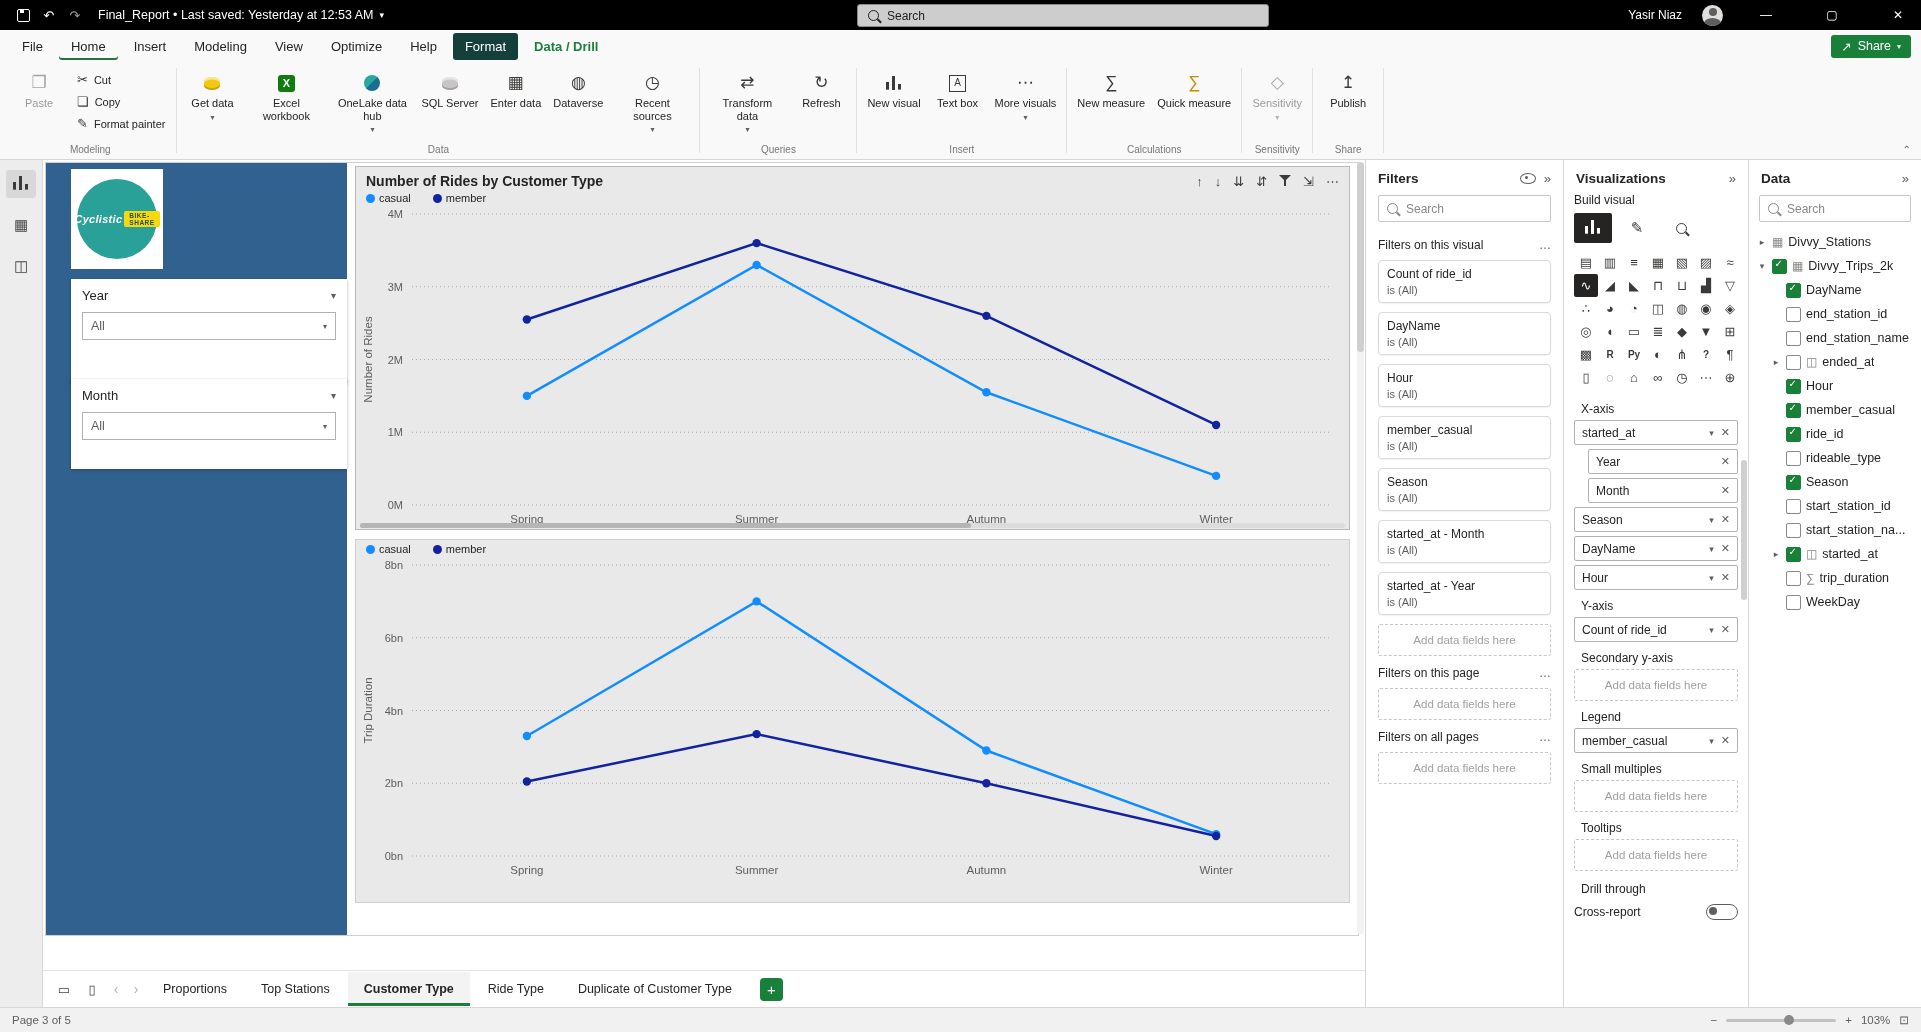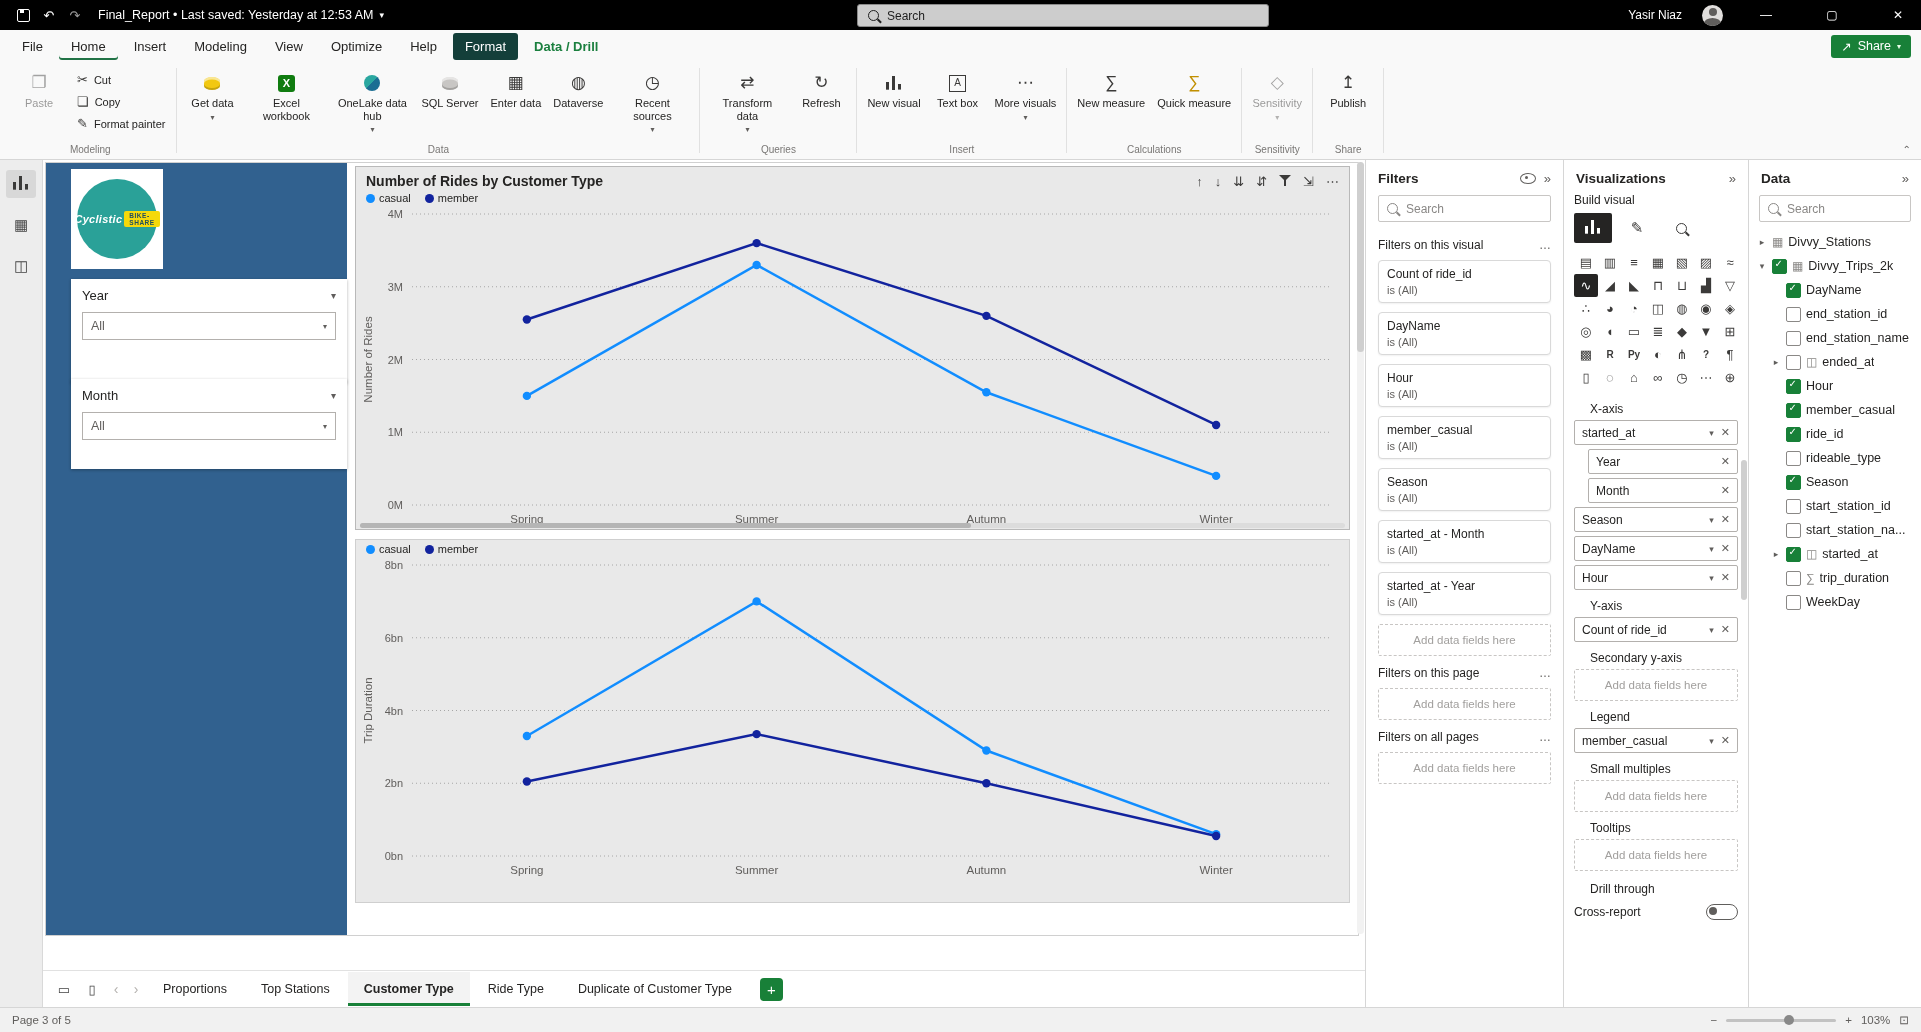--- a/index.html
+++ b/index.html
@@ -88,21 +88,21 @@
   .slicer-head .caret{font-size:10px}
   .slicer-select{border:1px solid #b3b0ad;height:26px;display:flex;align-items:center;justify-content:space-between;padding:0 8px;color:#605e5c;font-size:12.5px;cursor:pointer}
 
   .report-main{flex:1;padding:3px 8px;display:flex;flex-direction:column;gap:9px;min-width:0}
   .chart{height:362px;background:#e9e9e9;border:1px solid #cfcfcf;position:relative;display:flex;flex-direction:column;flex:none}
   .chart.selected{border-color:#b9b9b9}
   .chart-header{display:flex;padding:6px 10px 0}
   .chart-title{font-size:14px;font-weight:600;color:#252423}
   .chart-tools{margin-left:auto;display:flex;gap:12px;align-items:center;color:#3b3a39;font-size:13px}
   .chart-tools span{cursor:pointer}
-  .chart-legend{display:flex;gap:14px;padding:3px 10px 0;align-items:center}
+  .chart-legend{display:flex;gap:22px;padding:3px 10px 0;align-items:center}
   .leg-item{font-size:11px;color:#252423;display:flex;align-items:center;gap:4px}
   .leg-dot{width:9px;height:9px;border-radius:50%;display:inline-block}
   .chart-plot{flex:1;min-height:0}
   svg text{font-family:"Liberation Sans",sans-serif}
   .h-scroll{position:absolute;left:4px;right:4px;bottom:1px;height:5px;background:#dcdcdc;border-radius:3px}
   .h-scroll .thumb{height:5px;width:62%;background:#b5b5b5;border-radius:3px}
 
   
   .pane{background:#fff;border-left:1px solid #d6d6d6;display:flex;flex-direction:column;overflow:hidden;position:relative;flex:none}
   .pane-head{display:flex;align-items:center;padding:11px 12px 7px;font-size:13.5px;font-weight:700;color:#252423;gap:8px;flex:none}
@@ -121,21 +121,21 @@
   #vis-pane{width:184px}
   .vp-body{padding:0 10px;flex:1;overflow:hidden;display:flex;flex-direction:column}
   .build-label{font-size:12px;margin:0 0 6px}
   .mode-tabs{display:flex;gap:6px;margin-bottom:8px;align-items:center}
   .mode-tab{width:38px;height:30px;display:flex;align-items:center;justify-content:center;border-radius:2px;font-size:15px;color:#3b3a39;cursor:pointer}
   .mode-tab.selected{background:#252423;color:#fff}
   .vt-grid{display:flex;flex-wrap:wrap;width:170px;margin-bottom:4px}
   .vt{width:24px;height:23px;display:flex;align-items:center;justify-content:center;font-size:13px;color:#3b3a39;border-radius:2px;cursor:pointer}
   .vt.selected{background:#252423;color:#fff}
   .vt.txt{font-size:10px;font-weight:700}
-  .well-label{font-size:12px;color:#252423;margin:9px 16px 4px}
+  .well-label{font-size:12px;color:#252423;margin:9px 7px 4px}
   .pill{height:23px;border:1px solid #b3b0ad;border-radius:2px;background:#fff;display:flex;align-items:center;padding:0 7px;margin-bottom:4px;font-size:12px;cursor:pointer}
   .pill .txt{flex:1;overflow:hidden;white-space:nowrap;text-overflow:ellipsis}
   .pill .pc{color:#605e5c;font-size:9px;margin-left:6px}
   .pill .px{color:#605e5c;font-size:11px;margin-left:7px}
   .pill.sub{margin-left:14px}
   .vp-scroll{position:absolute;right:1px;top:300px;width:6px;height:140px;background:#cfcfcf;border-radius:3px}
   .cross-row{display:flex;align-items:center;justify-content:space-between;font-size:12px;margin:4px 0 2px}
   .toggle{width:30px;height:14px;border:1px solid #605e5c;border-radius:8px;position:relative;display:inline-block;cursor:pointer}
   .toggle::before{content:"";position:absolute;left:2px;top:2px;width:8px;height:8px;border-radius:50%;background:#605e5c}
 

